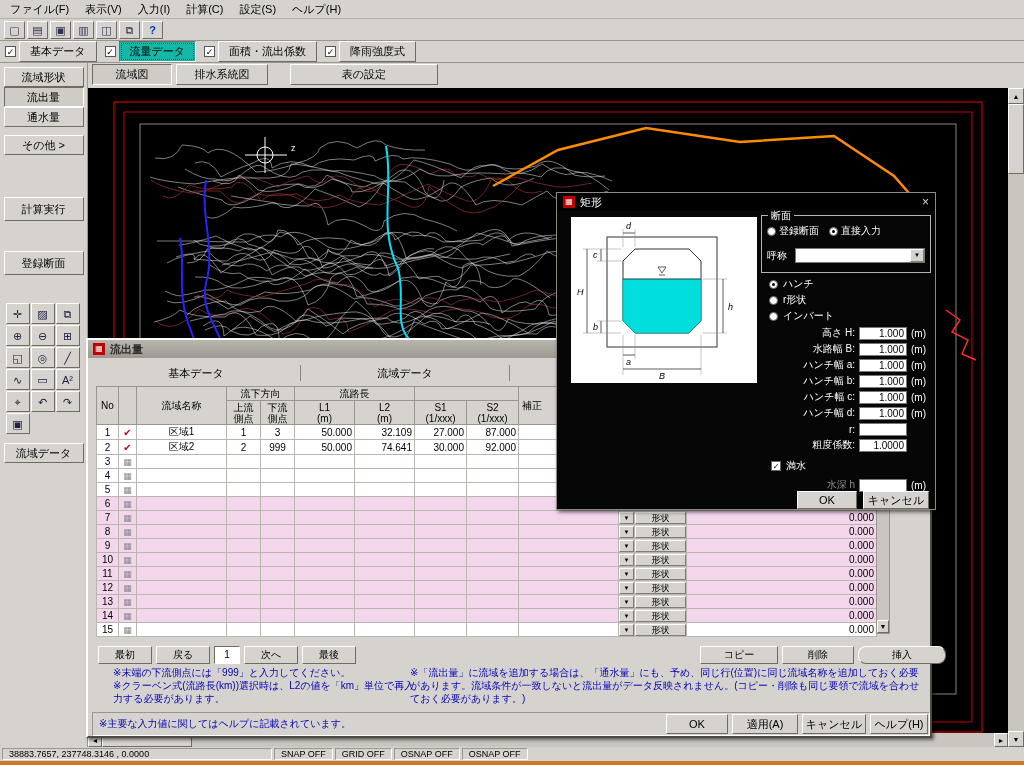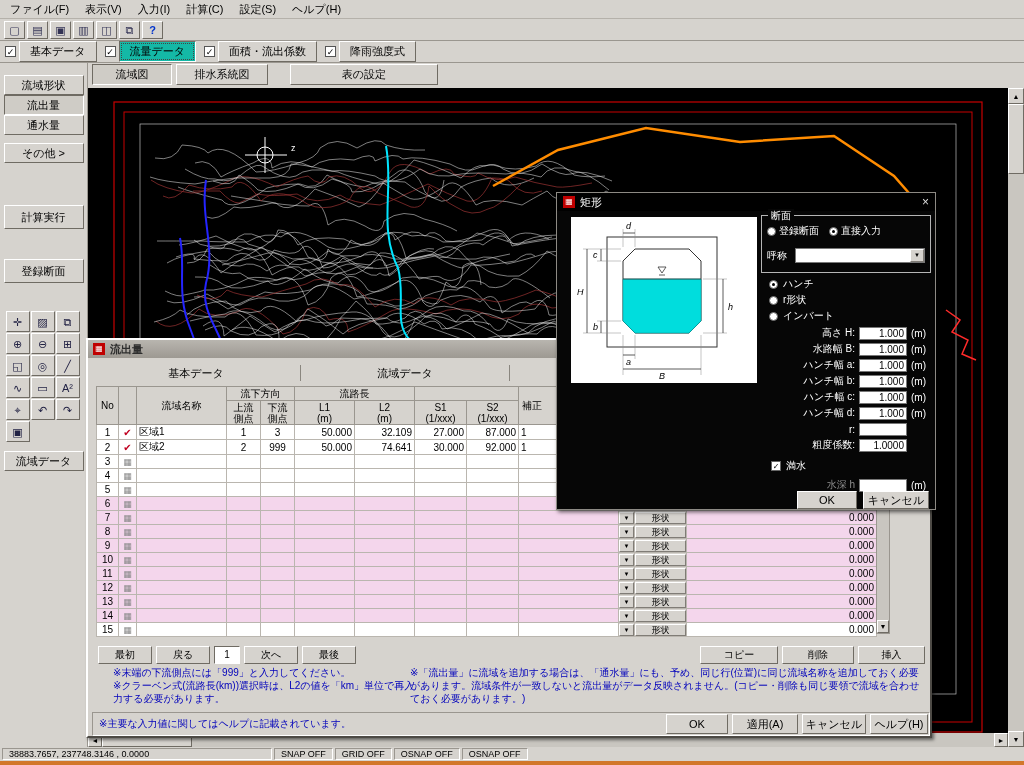--- a/index.html
+++ b/index.html
@@ -13,21 +13,21 @@
 .menu-item{padding:2px 8px;font-size:11px;}
 .toolbar{position:absolute;left:0;top:19px;width:100%;height:22px;display:flex;align-items:center;gap:2px;padding-left:4px;background:#d6d3ce;border-bottom:1px solid #9a968f;}
 .tb-btn{width:21px;height:18px;font-size:11px;line-height:14px;padding:0;color:#335;}
 .tb-btn.help{color:#0033cc;font-weight:bold;}
 .checkbar{position:absolute;left:0;top:41px;width:100%;height:22px;display:flex;align-items:center;gap:8px;padding-left:5px;background:#d6d3ce;border-bottom:1px solid #9a968f;}
 .chk-item{display:flex;align-items:center;gap:3px;}
 .checkbox{width:11px;height:11px;background:#fff;border:1px solid #555;font-size:9px;line-height:10px;text-align:center;}
 .chk-label{display:inline-block;padding:2px 10px;border:1px solid;border-color:#ffffff #6f6b63 #6f6b63 #ffffff;background:#d6d3ce;}
 .chk-item.active .chk-label{border-color:#6f6b63 #ffffff #ffffff #6f6b63;background:#14b8a6;outline:1px dotted #444;outline-offset:-3px;}
 
-.sidebar{position:absolute;left:0;top:63px;width:88px;height:684px;background:#d6d3ce;border-right:1px solid #9a968f;padding-top:12px;}
+.sidebar{position:absolute;left:0;top:63px;width:88px;height:684px;background:#d6d3ce;border-right:1px solid #9a968f;padding-top:4px;}
 .side-btn{display:block;width:80px;height:20px;margin:0 auto;font-size:11px;}
 .side-btn.active{border-color:#6f6b63 #ffffff #ffffff #6f6b63;background:#cfccc6;}
 #sidebar-nav .side-btn:nth-child(4){margin-top:8px;}
 #calc-btn{margin-top:42px;height:24px;}
 #section-btn{margin-top:30px;height:24px;}
 #sidebar-tools{margin:28px auto 0;width:76px;display:flex;flex-wrap:wrap;}
 .tool-btn{width:24px;height:21px;font-size:11px;line-height:16px;padding:0;margin:0 1px 1px 0;color:#224;}
 #help-btn{margin-top:8px;}
 
 #view-tabs{position:absolute;left:92px;top:64px;display:flex;gap:4px;}
@@ -55,36 +55,36 @@
 .rtab{width:200px;height:20px;border:none;background:transparent;font-size:11px;}
 .rtab-sep{width:1px;height:16px;background:#8a867f;margin:0 4px;}
 .rtable-wrap{position:absolute;left:8px;top:46px;}
 .rtable{border-collapse:collapse;table-layout:fixed;width:780px;font-size:10px;}
 .rtable th{background:#d6d3ce;border:1px solid #9a968f;font-weight:normal;line-height:11px;padding:0;}
 .rtable tr.h1 th{height:14px;}
 .rtable tr.h2 th{height:24px;}
 .rtable th.thl{text-align:left;padding-left:3px;}
 .rtable td{border:1px solid #bab6af;background:#fff;height:14px;padding:0 2px;overflow:hidden;white-space:nowrap;}
 .rtable tr.pink td{background:#f4d6ec;}
-.rtable td.c{text-align:center;}.rtable td.r{text-align:right;}.rtable td.l{text-align:left;}
+.rtable td.c{text-align:center;}.rtable td.r{text-align:right;}.rtable td.l{text-align:center;}
 .rtable td.btncell{padding:0;background:#d6d3ce;}
 .rtable tr.pink td.btncell{background:#d6d3ce;}
 .mini-btn{display:block;width:100%;height:12px;background:#d6d3ce;border:1px solid;border-color:#fff #807c76 #807c76 #fff;font-size:9px;line-height:8px;padding:0;}
 .arrow-btn{font-size:6px;}
 .rowcheck{color:#c00020;font-size:10px;line-height:10px;}
 .rowgrid{color:#8a8a8a;font-size:9px;line-height:9px;}
 .rscroll{position:absolute;left:788px;top:46px;width:14px;height:248px;background:#c9c6c0;border:1px solid #9a968f;}
 .rscroll .scroll-btn{width:12px;height:13px;line-height:11px;}
 .r-up{left:0;top:0;}.r-down{left:0;bottom:0;}
 .r-thumb{position:absolute;left:0;top:13px;width:12px;height:42px;background:#d6d3ce;border:1px solid;border-color:#fff #6f6b63 #6f6b63 #fff;}
 .rnav{position:absolute;top:306px;height:18px;font-size:10px;}
 #btn-first{left:10px;width:54px;}#btn-back{left:68px;width:54px;}
 #page-box{left:126px;width:26px;height:18px;background:#fff;border:1px solid;border-color:#6f6b63 #fff #fff #6f6b63;text-align:center;line-height:16px;}
 #btn-next{left:156px;width:54px;}#btn-last{left:214px;width:54px;}
-#btn-copy{left:612px;width:78px;}#btn-del{left:694px;width:72px;}#btn-insert{left:770px;width:67px;}
+#btn-copy{left:612px;width:78px;}#btn-del{left:694px;width:72px;}#btn-insert{left:770px;width:88px;border-radius:8px;}
 .note{position:absolute;color:#0000bb;font-size:10px;line-height:13px;}
 #note-left{left:10px;top:326px;width:306px;margin-left:15px;}
 #note-right{left:322px;top:326px;width:516px;}
 .rfooter{position:absolute;left:4px;top:372px;width:838px;height:24px;border:1px solid;border-color:#9a968f #fff #fff #9a968f;display:flex;align-items:center;padding-left:6px;color:#0000bb;font-size:10px;background:#d6d3ce;}
 .rbottom{position:absolute;top:374px;height:20px;font-size:11px;}
 #btn-ok{left:578px;width:62px;}#btn-apply{left:644px;width:66px;}#btn-cancel2{left:714px;width:64px;}#btn-help{left:782px;width:58px;}
 
 .secd{position:absolute;left:556px;top:192px;width:380px;height:318px;background:#060606;border:1px solid #8d8a84;z-index:10;color:#fff;box-shadow:2px 2px 4px rgba(0,0,0,.6);}
 .secd-title{height:18px;display:flex;align-items:center;gap:5px;padding:0 6px;background:#000;}
 .secd-close{margin-left:auto;font-size:12px;color:#ddd;}

